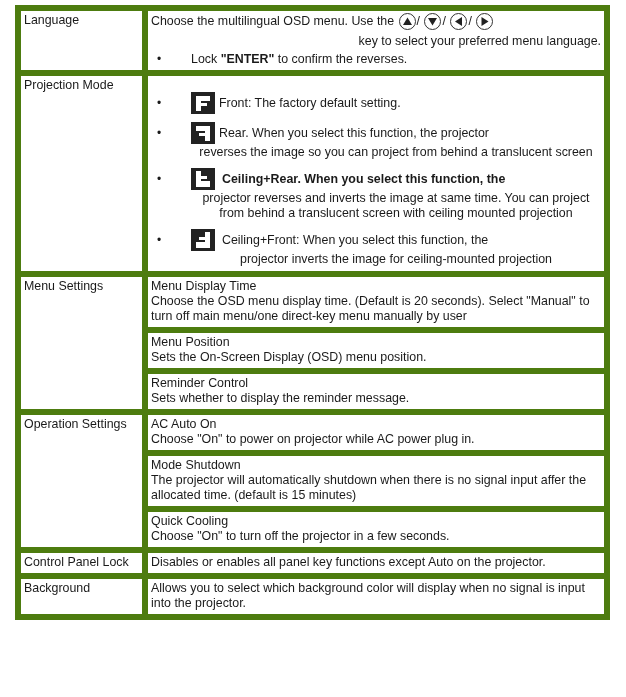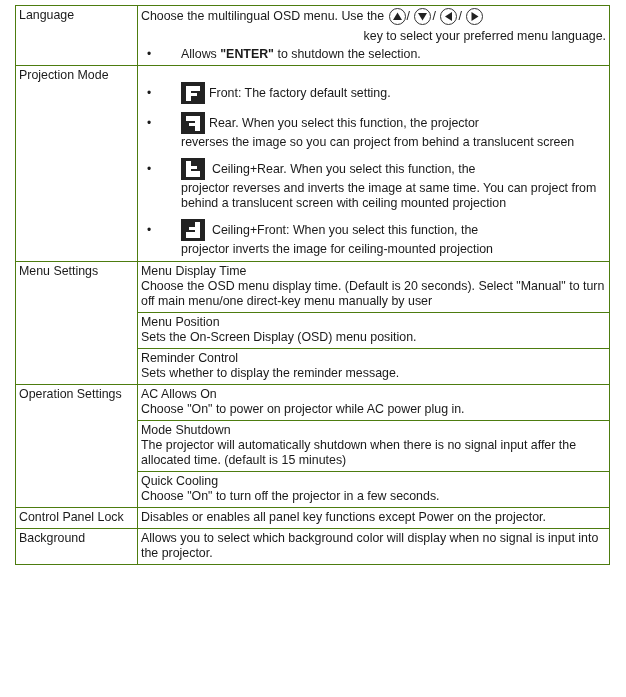--- a/index.html
+++ b/index.html
@@ -1,36 +1,36 @@
 <!DOCTYPE html>
 <html><head>
 <meta charset="utf-8">
 <style>
   html, body { margin: 0; padding: 0; background: #ffffff; }
   body { width: 626px; height: 697px; position: relative; overflow: hidden;
          font-family: "Liberation Sans", "DejaVu Sans", sans-serif; color: #1a1a1a; }
   table.osd { position: absolute; left: 15px; top: 5px; width: 595px;
               border-collapse: collapse; font-size: 12.4px; line-height: 15px; }
-  table.osd td { border: 1px solid #4d7c0f; vertical-align: top; padding: 2px 3px 3px 3px; }
+  table.osd td { border: 6px solid #4d7c0f; vertical-align: top; padding: 2px 3px 3px 3px; }
   td.label { width: 115px; }
   td.desc { padding-left: 4px; }
   .para { margin: 0; }
   .line2 { margin-top: 4px; text-align: right; }
   .bullet-row { display: flex; align-items: flex-start; margin-top: 3px; }
   .dot { width: 40px; flex: 0 0 40px; padding-left: 6px; box-sizing: border-box; font-size: 12px; }
   .bold { font-weight: bold; }
   .key { display: inline-block; width: 17px; height: 17px; border: 1.3px solid #333; border-radius: 50%;
          vertical-align: middle; position: relative; margin: 0 1px; box-sizing: border-box; }
   .key svg { position: absolute; left: 2px; top: 2px; }
   .mode-block { margin-top: 8px; }
   .mode-block:first-child { margin-top: 14px; }
   .mode-first { display: flex; align-items: center; }
   .mode-icon { width: 24px; height: 22px; background: #222; display: inline-block; position: relative; margin-right: 4px; flex: 0 0 24px; }
   .mode-icon svg { position: absolute; left: 0; top: 0; }
-  .mode-cont { padding-left: 40px; margin-top: 1px; }
+  .mode-cont { padding-left: 40px; margin-top: 1px; text-align: center; }
   .sub { padding: 2px 3px 3px 4px; }
   .sub-title { display: block; }
 </style>
 </head>
 <body>
 
 <table class="osd">
 
   <tbody>
       <tr>
@@ -47,21 +47,21 @@
         <span class="key"><svg width="11" height="11" viewBox="0 0 11 11">
                 <polygon points="2,5.5 9,1 9,10" fill="#222"></polygon>
               </svg></span><span>/</span>
         <span class="key"><svg width="11" height="11" viewBox="0 0 11 11">
                 <polygon points="2.5,1 9.5,5.5 2.5,10" fill="#222"></polygon>
               </svg></span>
       </div>
       <div class="para line2">key to select your preferred menu language.</div>
       <div class="bullet-row">
         <span class="dot">•</span>
-        <span><span>Allows </span><span class="bold">"ENTER"</span><span> to shutdown the selection.</span></span>
+        <span><span>Lock </span><span class="bold">"ENTER"</span><span> to confirm the reverses.</span></span>
       </div>
     </td>
   </tr>
 
   <tr>
     <td class="label">Projection Mode</td>
     <td class="desc" style="padding-bottom:4px;">
       <div class="mode-block">
         <div class="mode-first">
           <span class="dot">•</span>
@@ -86,21 +86,21 @@
         <div class="mode-cont">reverses the image so you can project from behind a translucent screen</div>
       </div>
       <div class="mode-block">
         <div class="mode-first">
           <span class="dot">•</span>
           <span class="mode-icon">
             <svg width="24" height="22" viewBox="0 0 24 22">
                   <path d="M5 3 H10 V8 H16 V11 H10 V13 H19 V19 H5 Z" fill="#fff"></path>
                 </svg>
           </span>
-          <span style="margin-left:3px;">Ceiling+Rear. When you select this function, the</span>
+          <span style="margin-left:3px;font-weight:bold;">Ceiling+Rear. When you select this function, the</span>
         </div>
         <div class="mode-cont">projector reverses and inverts the image at same time. You can project from behind a translucent screen with ceiling mounted projection</div>
       </div>
       <div class="mode-block">
         <div class="mode-first">
           <span class="dot">•</span>
           <span class="mode-icon">
             <svg width="24" height="22" viewBox="0 0 24 22">
                   <path d="M14 3 H19 V19 H5 V13 H14 V11 H8 V8 H14 Z" fill="#fff"></path>
                 </svg>
@@ -128,40 +128,40 @@
   <tr>
     <td class="sub">
       <span class="sub-title">Reminder Control</span>
       <span>Sets whether to display the reminder message.</span>
     </td>
   </tr>
 
   <tr>
     <td class="label" rowspan="3">Operation Settings</td>
     <td class="sub">
-      <span class="sub-title">AC Allows On</span>
+      <span class="sub-title">AC Auto On</span>
       <span>Choose "On" to power on projector while AC power plug in.</span>
     </td>
   </tr>
   <tr>
     <td class="sub">
       <span class="sub-title">Mode Shutdown</span>
       <span>The projector will automatically shutdown when there is no signal input affer the allocated time. (default is 15 minutes)</span>
     </td>
   </tr>
   <tr>
     <td class="sub">
       <span class="sub-title">Quick Cooling</span>
       <span>Choose "On" to turn off the projector in a few seconds.</span>
     </td>
   </tr>
 
   <tr>
     <td class="label">Control Panel Lock</td>
-    <td class="sub">Disables or enables all panel key functions except Power on the projector.</td>
+    <td class="sub">Disables or enables all panel key functions except Auto on the projector.</td>
   </tr>
 
   <tr>
     <td class="label">Background</td>
     <td class="sub">Allows you to select which background color will display when no signal is input into the projector.</td>
   </tr>
 </tbody>
   </table>
 
 </body></html>

